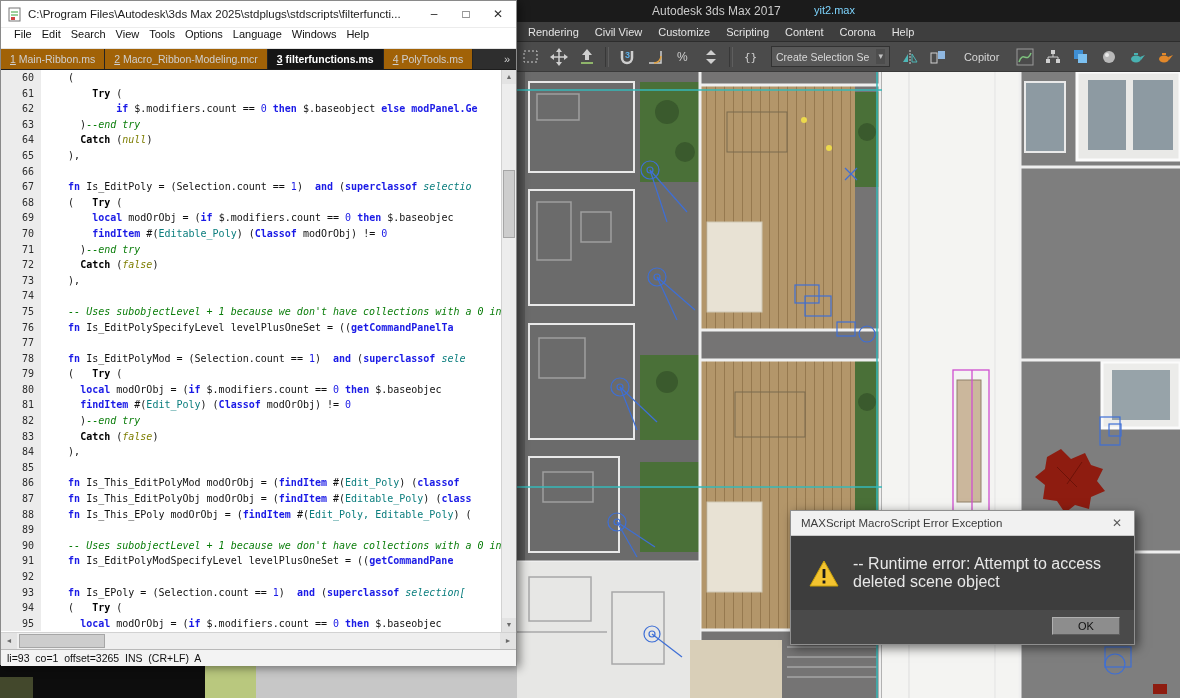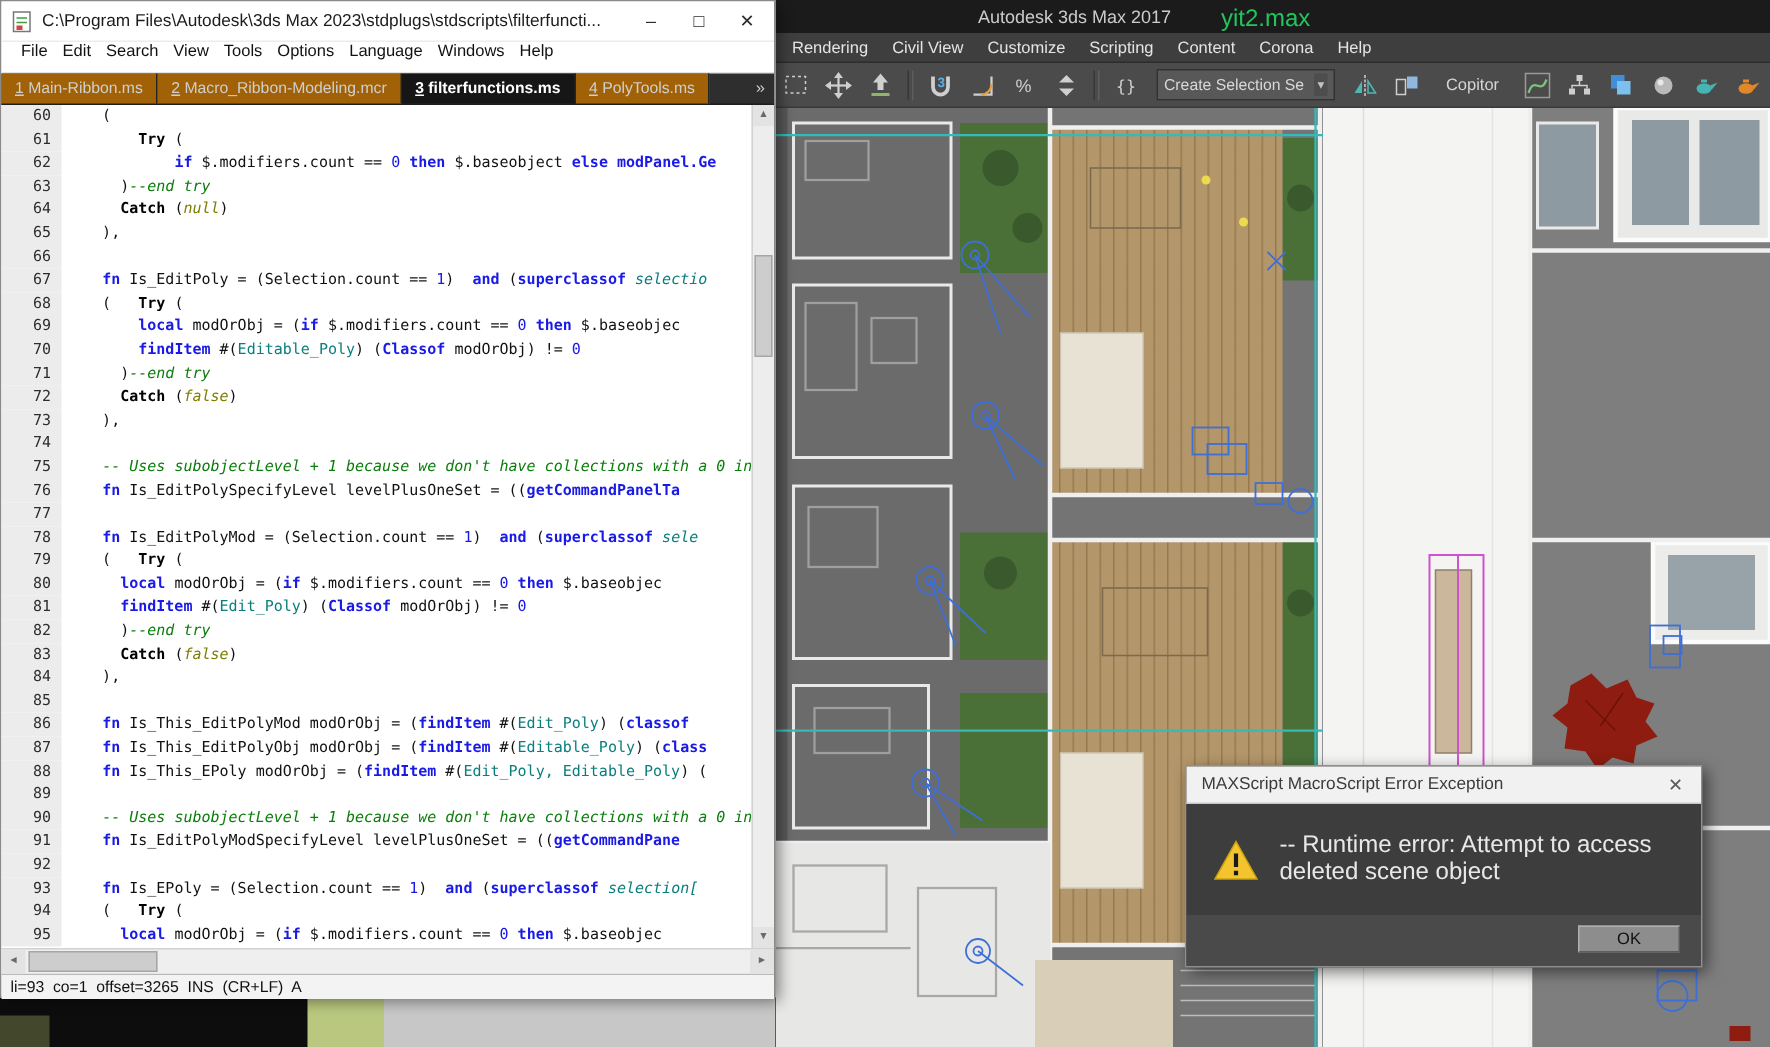--- a/index.html
+++ b/index.html
@@ -2,21 +2,21 @@
 <html><head>
 <meta charset="utf-8">
 <style>
   html,body{margin:0;padding:0;background:#1a1a1a;}
   .screen{position:relative;width:1180px;height:698px;overflow:hidden;background:#2a2a2a;
           font-family:"Liberation Sans",sans-serif;-webkit-font-smoothing:antialiased;}
 
   
   .max-titlebar{position:absolute;left:0;top:0;width:100%;height:22px;background:#1b1b1b;}
   .max-title{position:absolute;left:652px;top:4px;font-size:12px;color:#cbcbcb;}
-  .max-file{position:absolute;left:814px;top:4px;font-size:16px;color:#22c55e;}
+  .max-file{position:absolute;left:814px;top:4px;font-size:11px;color:#7dd3fc;}
   .max-menubar{position:absolute;left:0;top:22px;width:100%;height:20px;background:#3e3e3e;border-bottom:1px solid #2d2d2d;box-sizing:border-box;}
   .mmenu-items{display:flex;height:100%;padding-left:520px;align-items:center;}
   .mmenu-item{padding:0 8px;font-size:11px;color:#e4e4e4;white-space:nowrap;}
   .max-toolbar{position:absolute;left:0;top:42px;width:100%;height:30px;background:#4b4b4b;border-bottom:1px solid #3a3a3a;
                display:flex;align-items:center;padding-left:517px;box-sizing:border-box;}
   .tbi{width:24px;height:24px;display:flex;align-items:center;justify-content:center;margin:0 2px;flex:0 0 auto;}
   .tb-sep{width:2px;height:20px;margin:0 4px;border-left:1px solid #383838;border-right:1px solid #5e5e5e;flex:0 0 auto;}
   .tb-combo{display:flex;align-items:center;height:19px;background:#585858;border:1px solid #323232;margin:0 6px;
             padding:0 4px;font-size:10.5px;color:#d8d8d8;white-space:nowrap;flex:0 0 auto;}
   .combo-arrow{margin-left:7px;color:#c2c2c2;font-size:9px;background:#4d4d4d;padding:0 2px;line-height:15px;}
@@ -406,21 +406,21 @@
   <div class="editor">
     <div class="e-titlebar">
       <span class="e-icon">
         <svg width="14" height="15">
             <rect x="1" y="1" width="11" height="13" fill="#fff" stroke="#777"></rect>
             <line x1="3" y1="5" x2="10" y2="5" stroke="#3aa13a"></line>
             <line x1="3" y1="8" x2="10" y2="8" stroke="#3aa13a"></line>
             <rect x="3" y="10" width="4" height="3" fill="#d04444"></rect>
           </svg>
       </span>
-      <span class="e-title">C:\Program Files\Autodesk\3ds Max 2023\stdplugs\stdscripts\filterfuncti...</span>
+      <span class="e-title">C:\Program Files\Autodesk\3ds Max 2025\stdplugs\stdscripts\filterfuncti...</span>
       <span class="e-btns">
         <span class="e-btn">–</span>
         <span class="e-btn">□</span>
         <span class="e-btn">✕</span>
       </span>
     </div>
     <div class="e-menubar">
       <div class="emenu-items">
           <span class="emenu-item">File</span>
           <span class="emenu-item">Edit</span>

